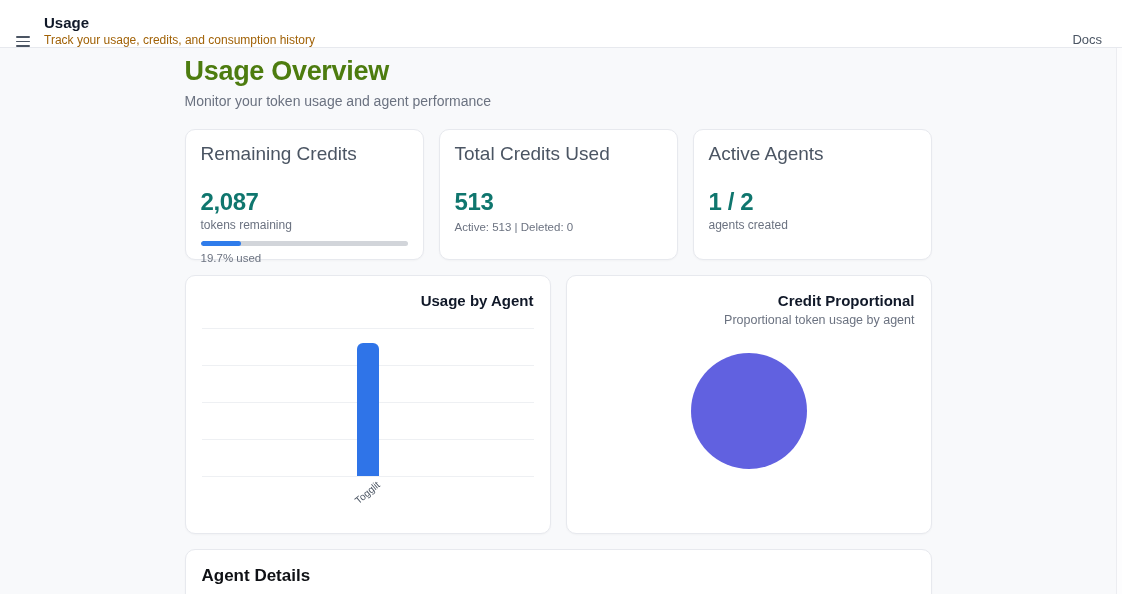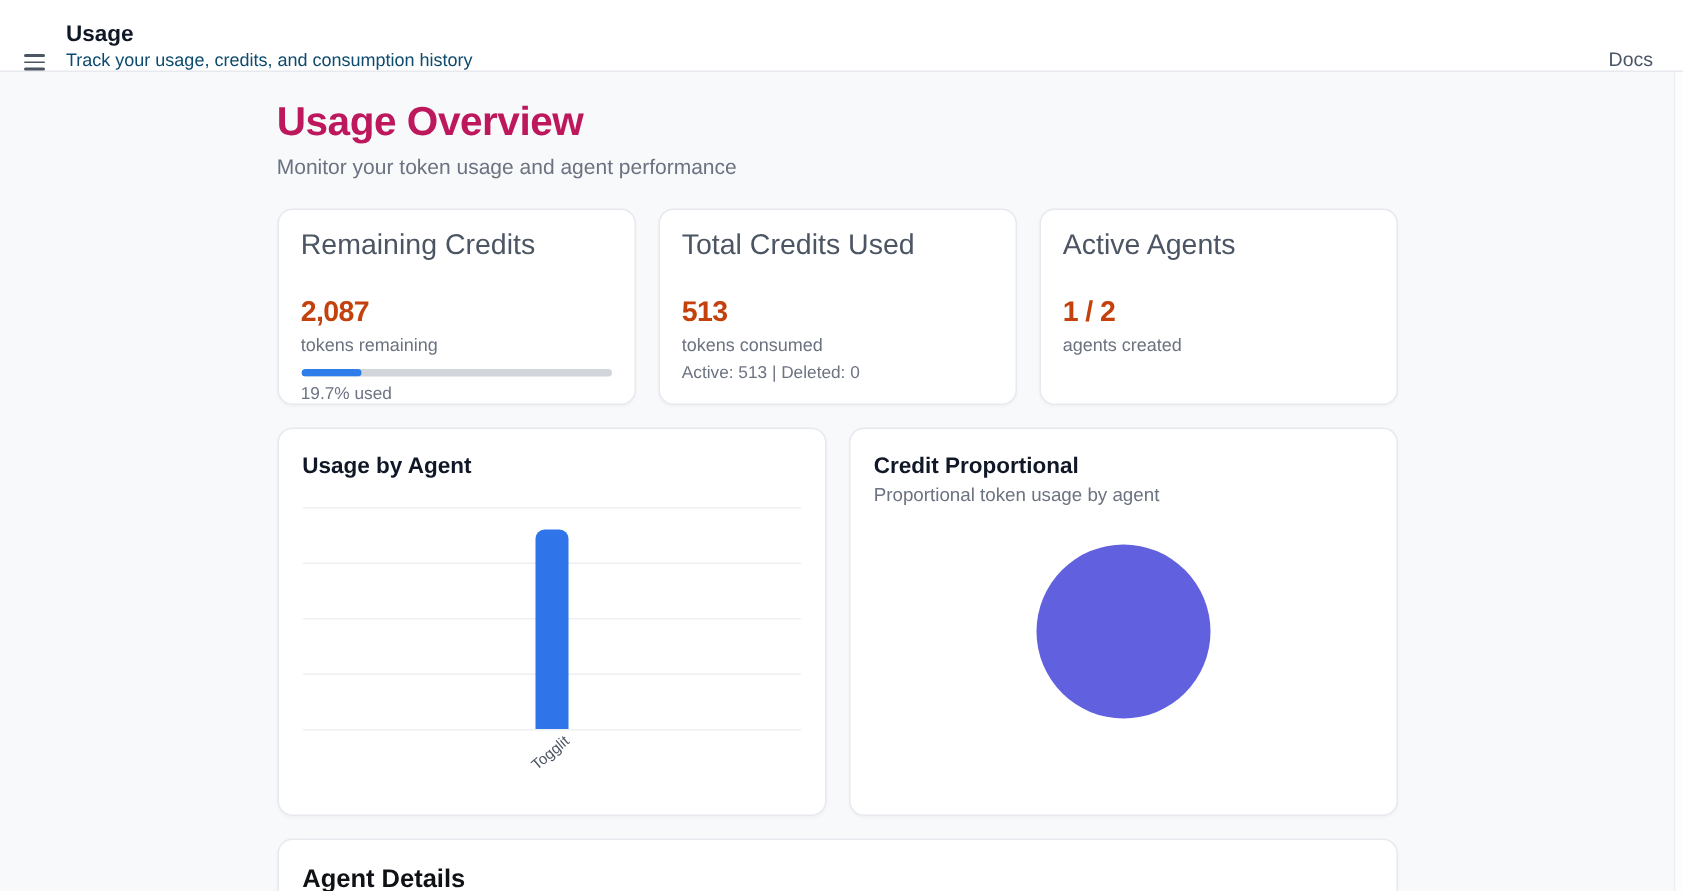--- a/index.html
+++ b/index.html
@@ -12,54 +12,54 @@
   
   .topbar {
     position:absolute; top:0; left:0; width:1122px; height:48px;
     background:#ffffff; border-bottom:1px solid #e7e9ee;
     display:flex; align-items:flex-end; padding:0 20px 0 16px;
   }
   .hamburger { width:14px; display:flex; flex-direction:column; gap:3px; cursor:pointer; margin-top:2px; }
   .hamburger span { display:block; height:1.6px; background:#4b5563; border-radius:1px; }
   .topbar-text { margin-left:14px; }
   .topbar-title { font-size:15px; font-weight:700; color:#101828; line-height:1.15; }
-  .topbar-sub { font-size:12px; color:#0c4a6e; margin-top:2px; }
+  .topbar-sub { font-size:12px; color:#a16207; margin-top:2px; }
   .docs-link { margin-left:auto; font-size:13px; color:#4b5563; cursor:pointer; }
 
   
   .main {
     position:absolute; top:48px; left:0; width:1117px; height:546px;
     background:#f8f9fb; border-right:1px solid #ecedf1; overflow:hidden;
   }
   .scroll-strip {
     position:absolute; top:48px; right:0; width:5px; height:546px; background:#fdfdfe;
   }
   .content { width:747px; margin:0 auto; padding-top:8px; }
 
-  .page-title { font-size:27px; font-weight:700; color:#be185d; letter-spacing:-0.3px; line-height:1.15;margin-top:10px; }
+  .page-title { font-size:27px; font-weight:700; color:#4d7c0f; letter-spacing:-0.3px; line-height:1.15; }
   .page-sub { font-size:14px; color:#6b7280; margin-top:6px; }
 
   .card {
     background:#ffffff; border:1px solid #e7e9ee; border-radius:10px;
     box-shadow:0 1px 2px rgba(16,24,40,0.03);
   }
 
   
   .stats-row { display:grid; grid-template-columns:repeat(3,1fr); gap:15px; margin-top:20px; }
   .stat-card { height:131px; padding:13px 15px; }
   .stat-label { font-size:19px; color:#4b5563; }
-  .stat-value { font-size:19px; font-weight:700; color:#c2410c; letter-spacing:-0.4px; margin-top:24px; line-height:1.1; }
+  .stat-value { font-size:24px; font-weight:700; color:#0f766e; letter-spacing:-0.4px; margin-top:24px; line-height:1.1; }
   .stat-unit { font-size:12px; color:#6b7280; margin-top:3px; }
   .stat-foot { font-size:11.5px; color:#6b7280; margin-top:6px; }
   .progress-track { height:5px; background:#d2d5da; border-radius:99px; margin-top:9px; overflow:hidden; }
   .progress-fill { height:100%; border-radius:99px; background:#2f7ceb; width:0; }
 
   
   .charts-row { display:grid; grid-template-columns:repeat(2,1fr); gap:15px; margin-top:15px; }
-  .chart-card { height:259px; padding:16px 16px; }
+  .chart-card { height:259px; padding:16px 16px;text-align:right; }
   .chart-title { font-size:15px; font-weight:700; color:#101828; }
   .chart-sub { font-size:12.5px; color:#6b7280; margin-top:4px; }
 
   .barplot { position:relative; margin-top:19px; height:148px; }
   .gridline { position:absolute; left:0; right:0; height:1px; background:#eef0f3; }
   .bar {
     position:absolute; bottom:0; left:calc(50% - 11px); width:22px;
     border-radius:6px 6px 0 0; background:#2f74e8;
   }
   .bar-label-anchor { position:absolute; top:151px; left:calc(50% + 7px); width:0; height:0; }
@@ -106,21 +106,20 @@
         <div class="stat-unit">tokens remaining</div>
         <div class="progress-track">
           <div class="progress-fill" style="width: 19.7%; background: rgb(47, 124, 235);"></div>
         </div>
         <div class="stat-foot">19.7% used</div>
       </div>
 
       <div class="card stat-card">
         <div class="stat-label">Total Credits Used</div>
         <div class="stat-value">513</div>
-        <div class="stat-unit">tokens consumed</div>
         <div class="stat-foot">Active: 513 | Deleted: 0</div>
       </div>
 
       <div class="card stat-card">
         <div class="stat-label">Active Agents</div>
         <div class="stat-value">1 / 2</div>
         <div class="stat-unit">agents created</div>
       </div>
 
     </div>

